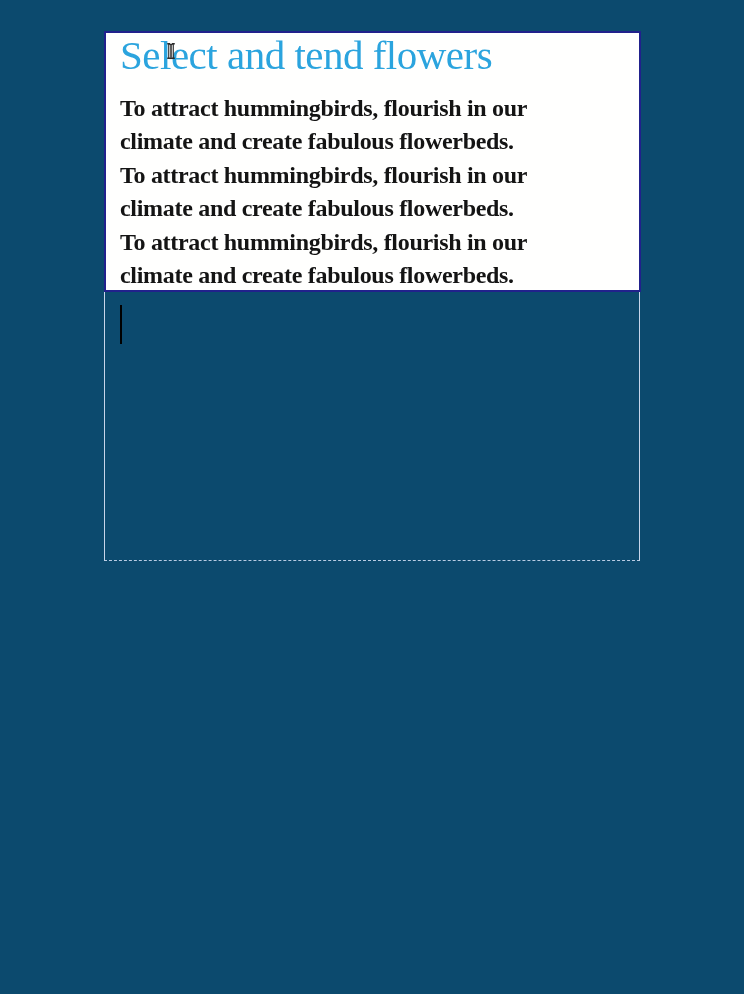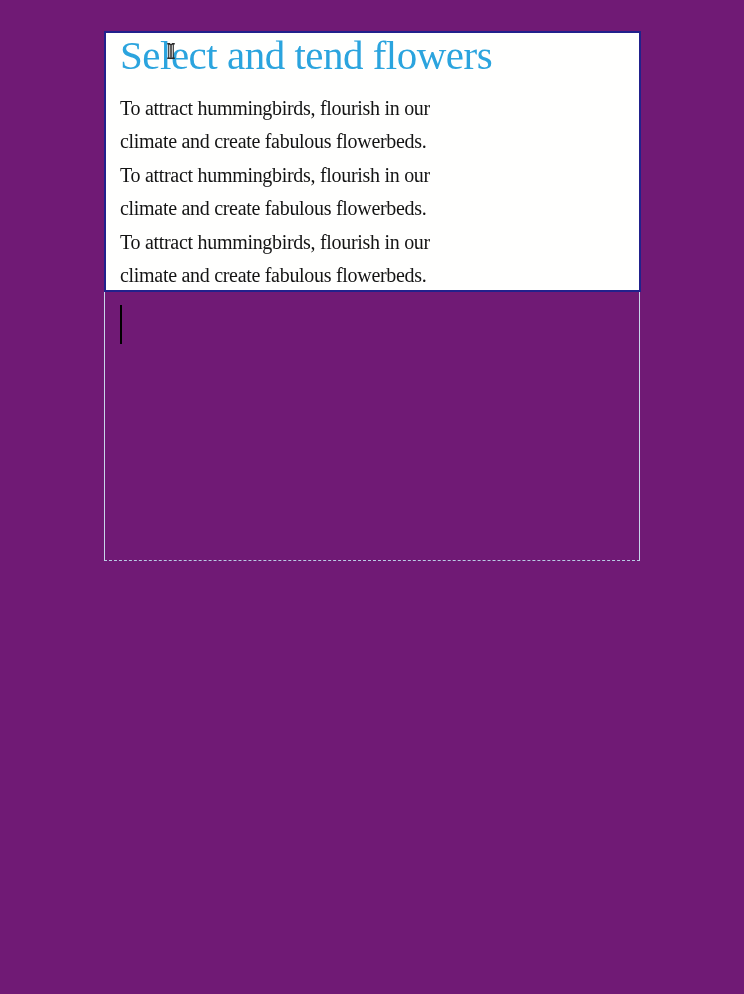--- a/index.html
+++ b/index.html
@@ -8,21 +8,21 @@
     background: #fffffe;
     font-family: "Liberation Serif", serif;
     overflow: hidden;
     position: relative;
   }
 
   .page {
     position: absolute;
     left: 0; top: 0;
     width: 744px; height: 994px;
-    background: #701a75;
+    background: #0c4a6e;
   }
 
   
   .text-frame {
     position: absolute;
     left: 104px; top: 31px;
     width: 536px; height: 530px;
     border-left: 1px solid #c8d5ea;
     border-right: 1px solid #c8d5ea;
     border-bottom: 1px dashed #b9cce4;
@@ -46,25 +46,26 @@
     line-height: 47px;
     letter-spacing: -0.5px;
     color: #2ba4de;
     white-space: nowrap;
     cursor: text;
   }
 
   .text-box .body {
     position: absolute;
     left: 14px; top: 59px;
-    font-size: 20px;
+    font-size: 24px;
     line-height: 33.4px;
     letter-spacing: -0.3px;
     color: #141414;
     cursor: text;
+    font-weight: bold;
   }
   .text-box .body .line {
     white-space: nowrap;
   }
 
   
   .caret {
     position: absolute;
     left: 120px; top: 305px;
     width: 2px; height: 39px;

